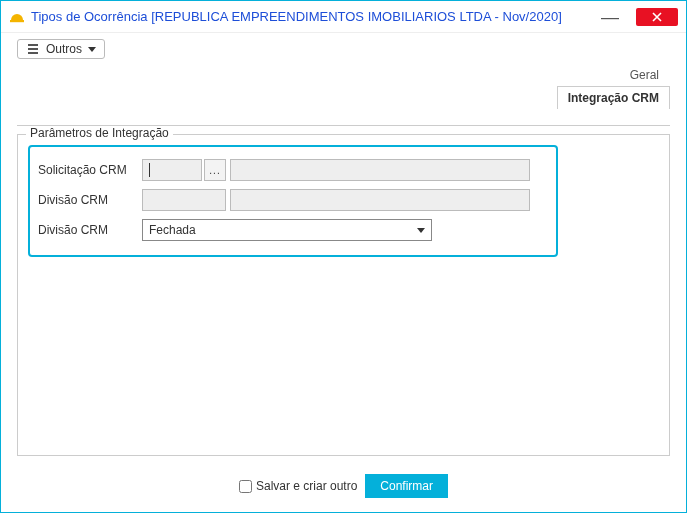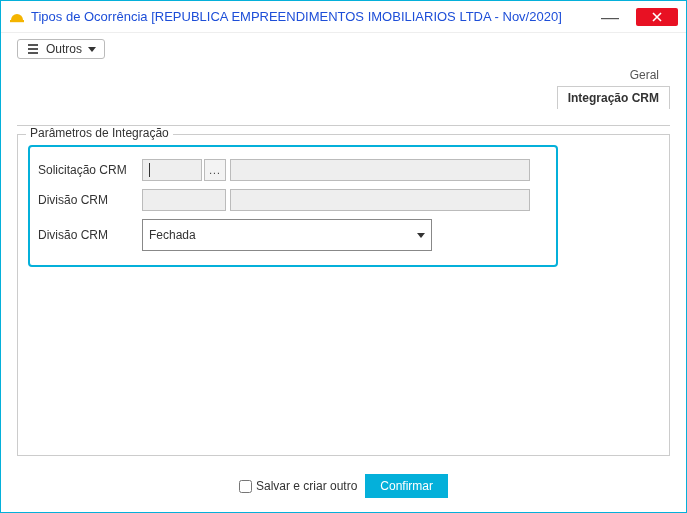--- a/index.html
+++ b/index.html
@@ -183,21 +183,21 @@
       color: #333;
     }
     .desc-input {
       flex: 1;
       margin-left: 4px;
       max-width: 300px;
     }
     .code-input2 { width: 84px; }
     .select {
       width: 290px;
-      height: 32px;
+      height: 22px;
       border: 1px solid #888;
       background: #fff;
       display: flex;
       align-items: center;
       justify-content: space-between;
       padding: 0 6px;
       cursor: pointer;
     }
     .footer {
       display: flex;

